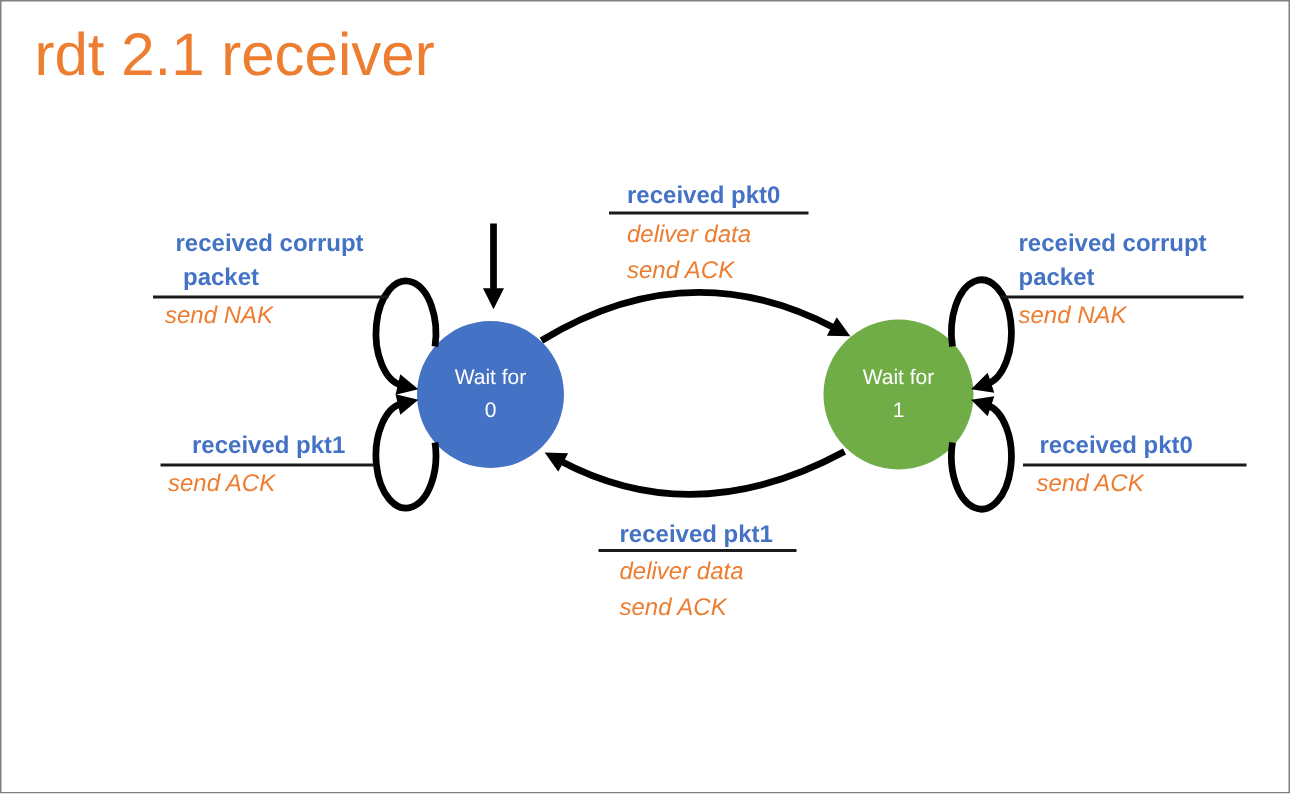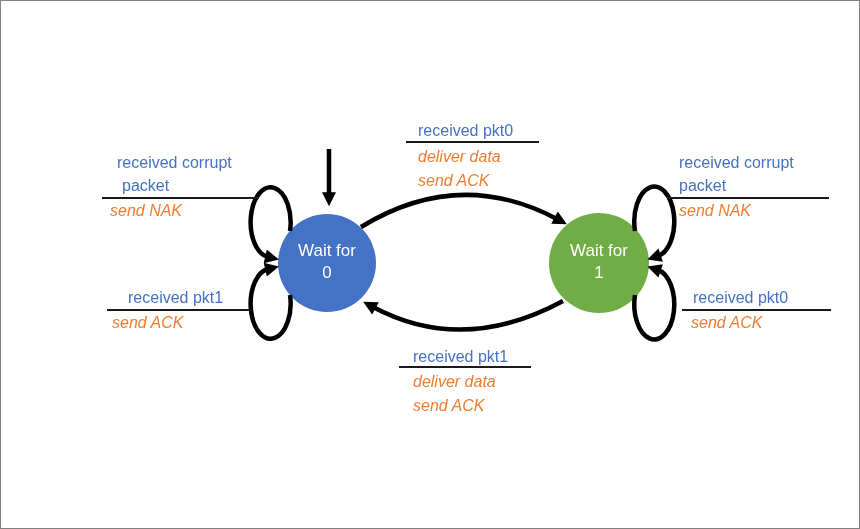--- a/index.html
+++ b/index.html
@@ -19,34 +19,35 @@
     white-space:nowrap;
   }
   svg.fsm{position:absolute;left:0;top:0;}
   .edge{fill:none;stroke:#000;stroke-width:4.5;}
   .frac{stroke:#1a1a1a;stroke-width:2;}
   .lbl{
     position:absolute;
     font-size:16px;line-height:20px;
     white-space:nowrap;
   }
-  .blue{color:var(--label_blue,#4472C4);}
+  .blue{color:var(--label_blue,#4472C4);font-weight:bold;}
   .orange{color:var(--action_orange,#ED7D31);font-style:italic;}
   .state-label{
     position:absolute;width:100px;
     text-align:center;color:#ffffff;
-    font-size:17px;line-height:22px;
+    font-size:14px;line-height:22px;
   }
   .state-label span{display:block;}
 </style>
 </head>
 <body>
 
 <div class="slide">
 
+  <div class="title">rdt 2.1 receiver</div>
 
   <svg class="fsm" width="860" height="529" viewBox="0 0 860 529">
     <defs>
       <marker id="ah" viewBox="0 0 10 10" refX="2" refY="5" markerWidth="16" markerHeight="14" orient="auto" markerUnits="userSpaceOnUse">
         <path d="M0 0 L10 5 L0 10 z" fill="#000"></path>
       </marker>
     </defs>
 
     <circle cx="326" cy="262" r="49" fill="#4472C4"></circle>
     <circle cx="598" cy="262" r="50" fill="#70AD47"></circle>

